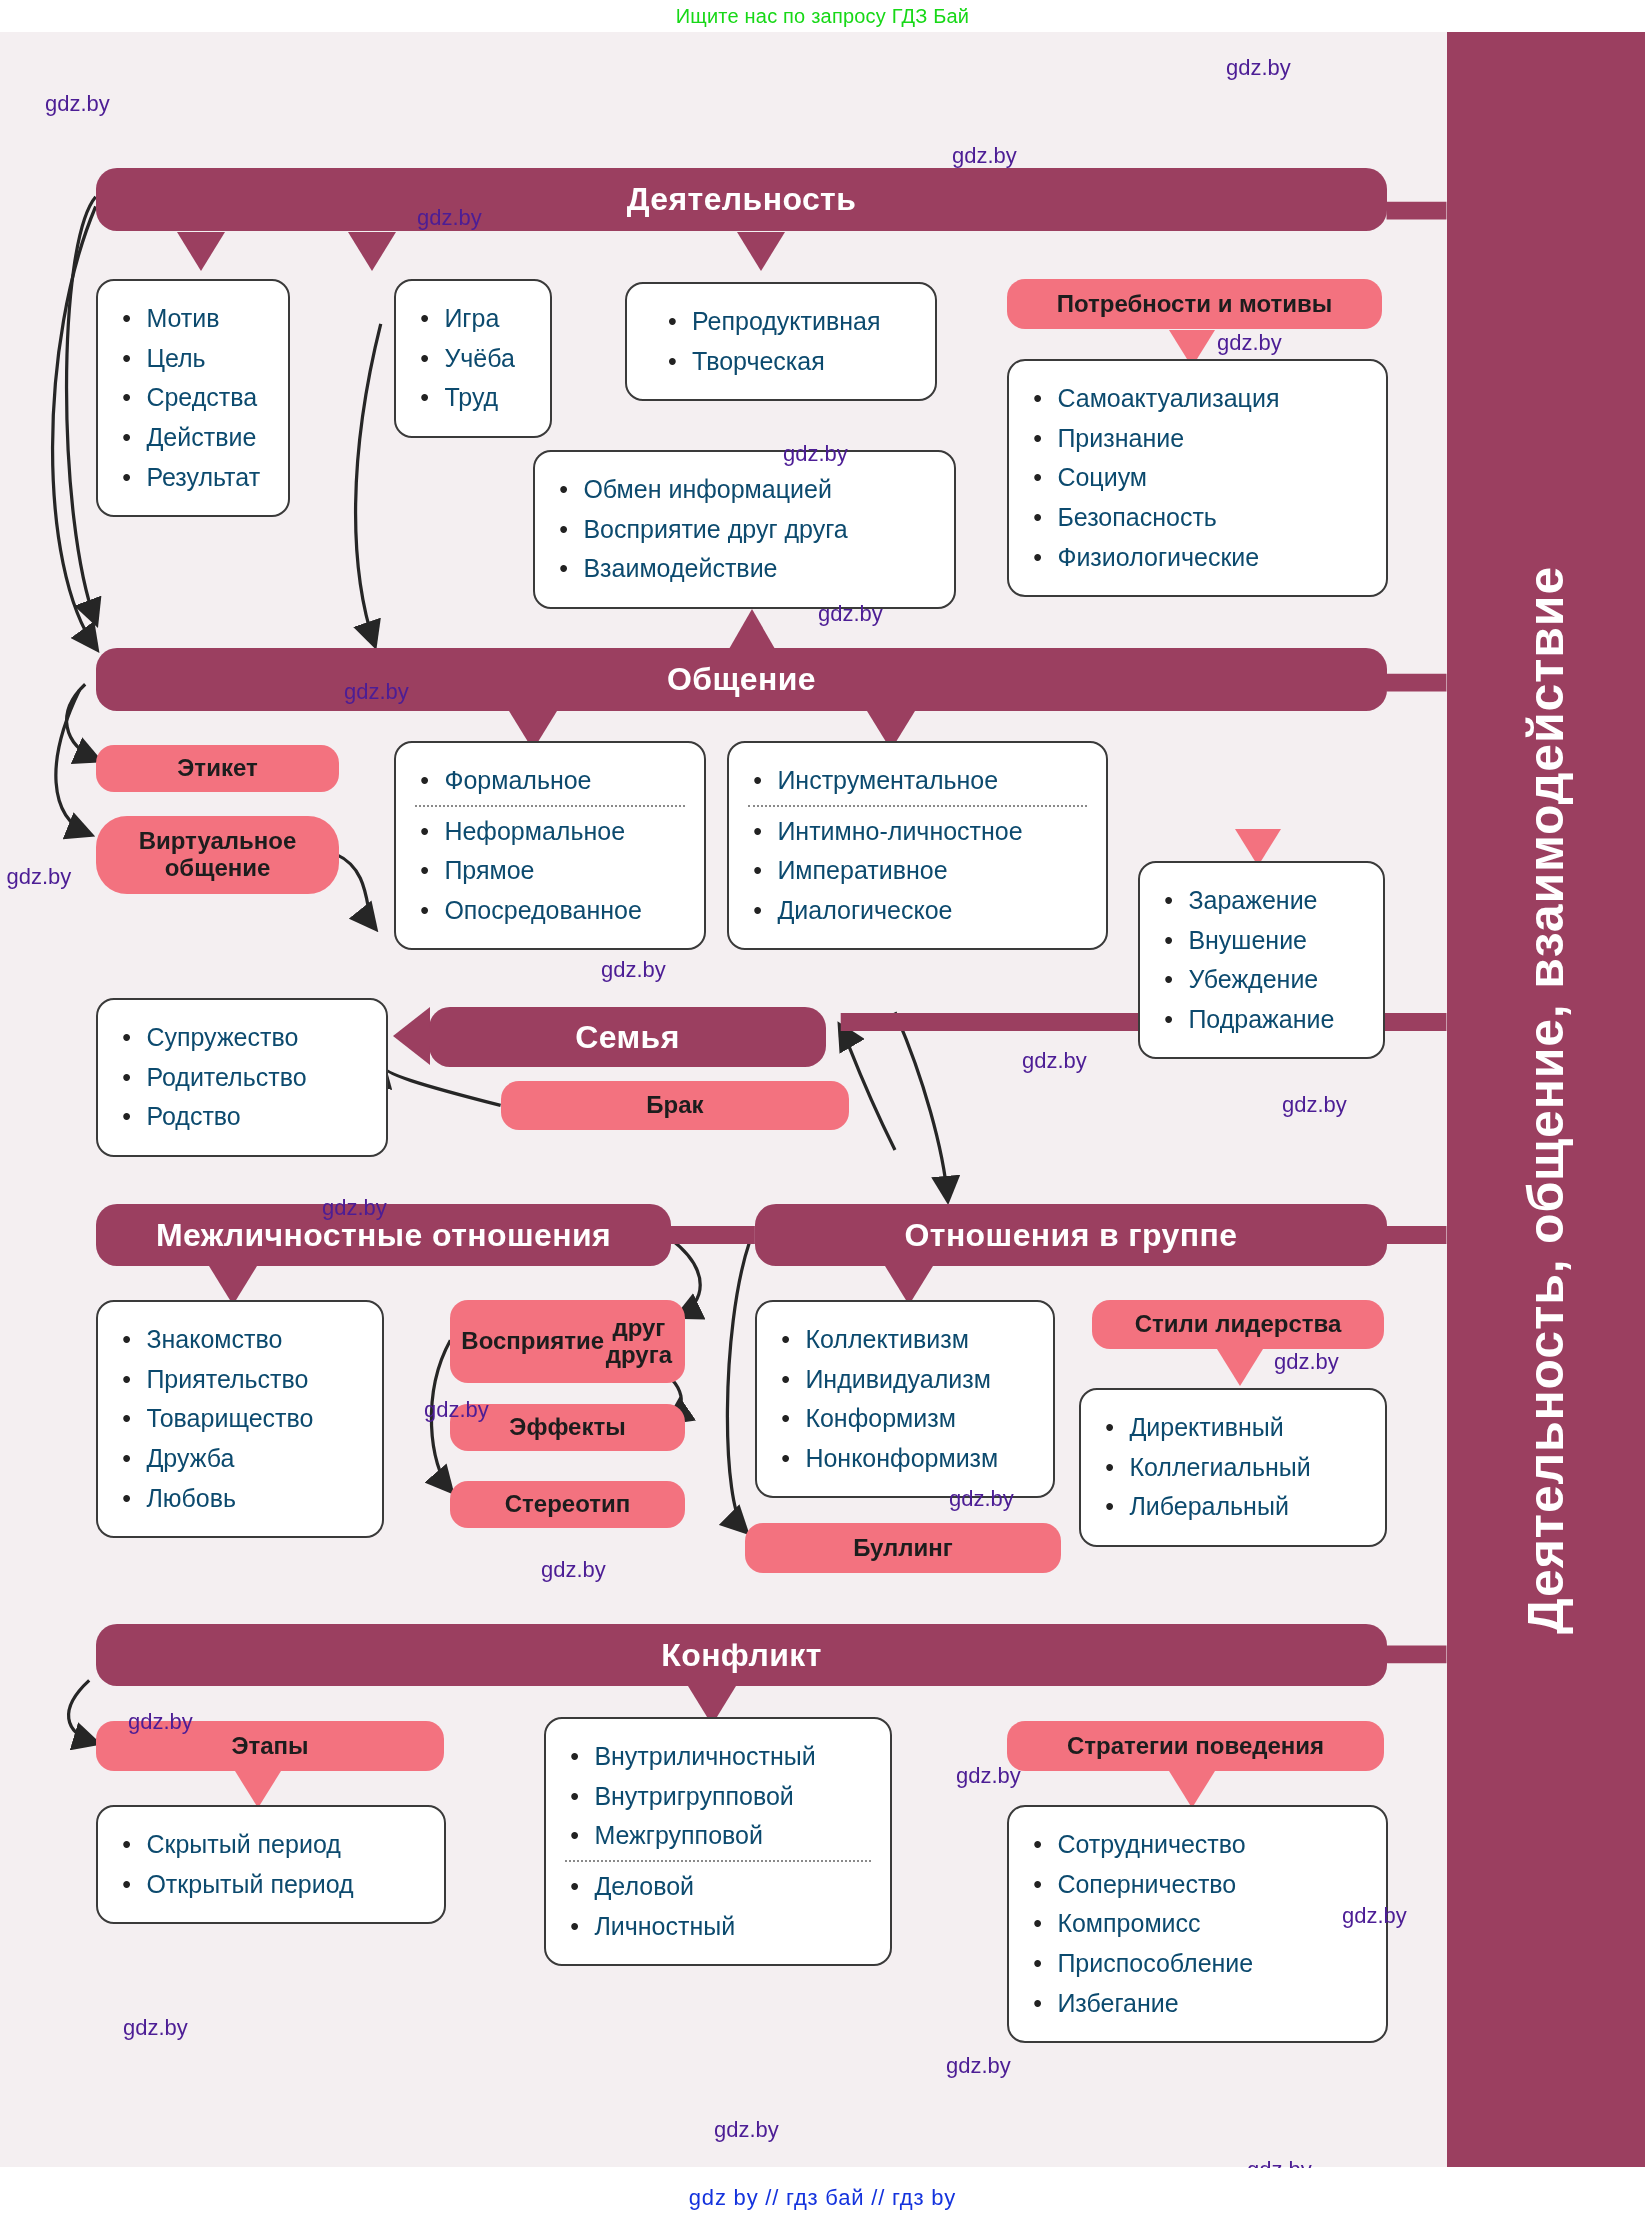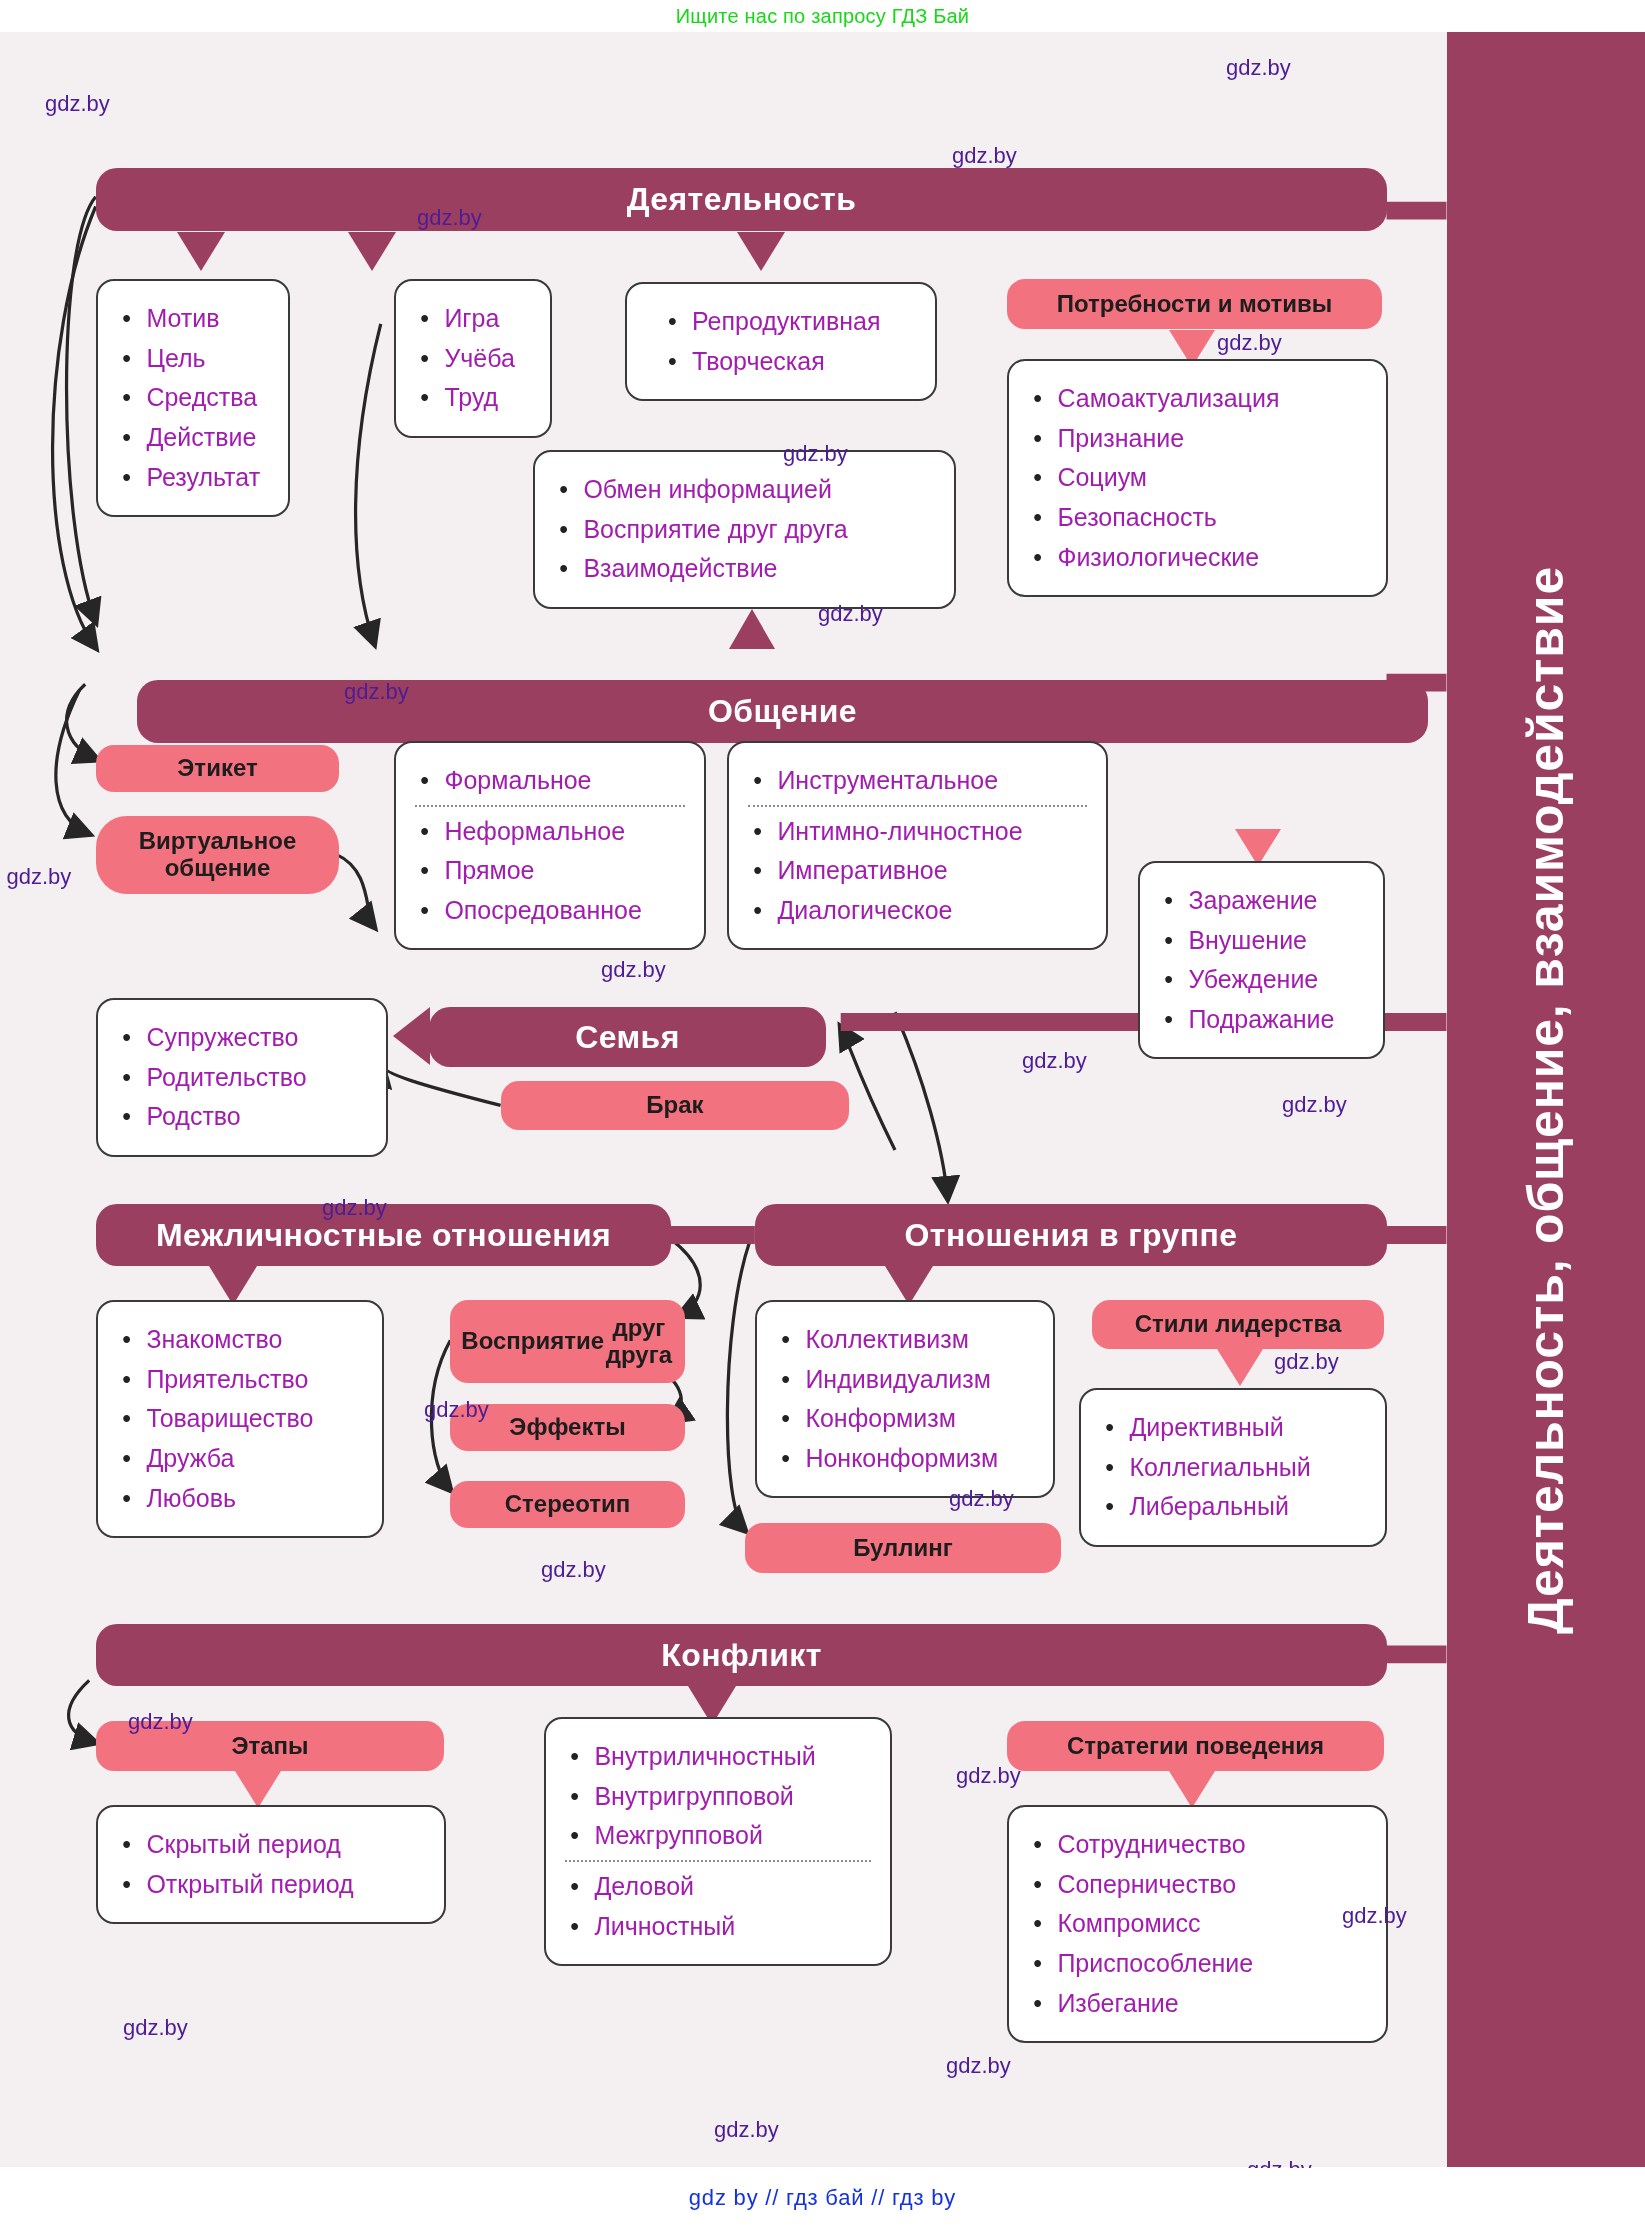--- a/index.html
+++ b/index.html
@@ -144,21 +144,21 @@
   .box {
     position: absolute;
     background: #ffffff;
     border: 2.1px solid #3a3a3a;
     border-radius: 18px;
     padding: 18px 19.4px;
   }
   .box ul { list-style: none; }
   .box li {
     font-size: 25px;
-    color: #a21caf;
+    color: #0c4a6e;
     line-height: 1.0;
     padding: 7.3px 0 7.3px 29px;
     position: relative;
     white-space: nowrap;
   }
   .box li::before {
     content: "•";
     position: absolute;
     left: 4.9px; top: 7.3px;
     font-size: 25px;
@@ -290,21 +290,21 @@
   </div>
 
   <div class="box" style="left:533px; top:450px; width:423px;">
     <ul>
       <li>Обмен информацией</li>
       <li>Восприятие друг друга</li>
       <li>Взаимодействие</li>
     </ul>
   </div>
 
-  <div class="bar" style="left:96px; top:680px; width:1291px; height:63px;margin-left:41px;">
+  <div class="bar" style="left:96px; top:648px; width:1291px; height:63px;">
     <span class="bar-label">Общение</span>
   </div>
   <div class="notch-dark" style="left:509px; top:711px;"></div>
   <div class="notch-dark" style="left:867px; top:711px;"></div>
 
   <div style="position:absolute; left:729px; top:609px; width:0; height:0;
               border-left:23px solid transparent; border-right:23px solid transparent;
               border-bottom:40px solid #9b3f60;"></div>
 
   <div class="pill" style="left:96px; top:745px; width:243px; height:47px;">

